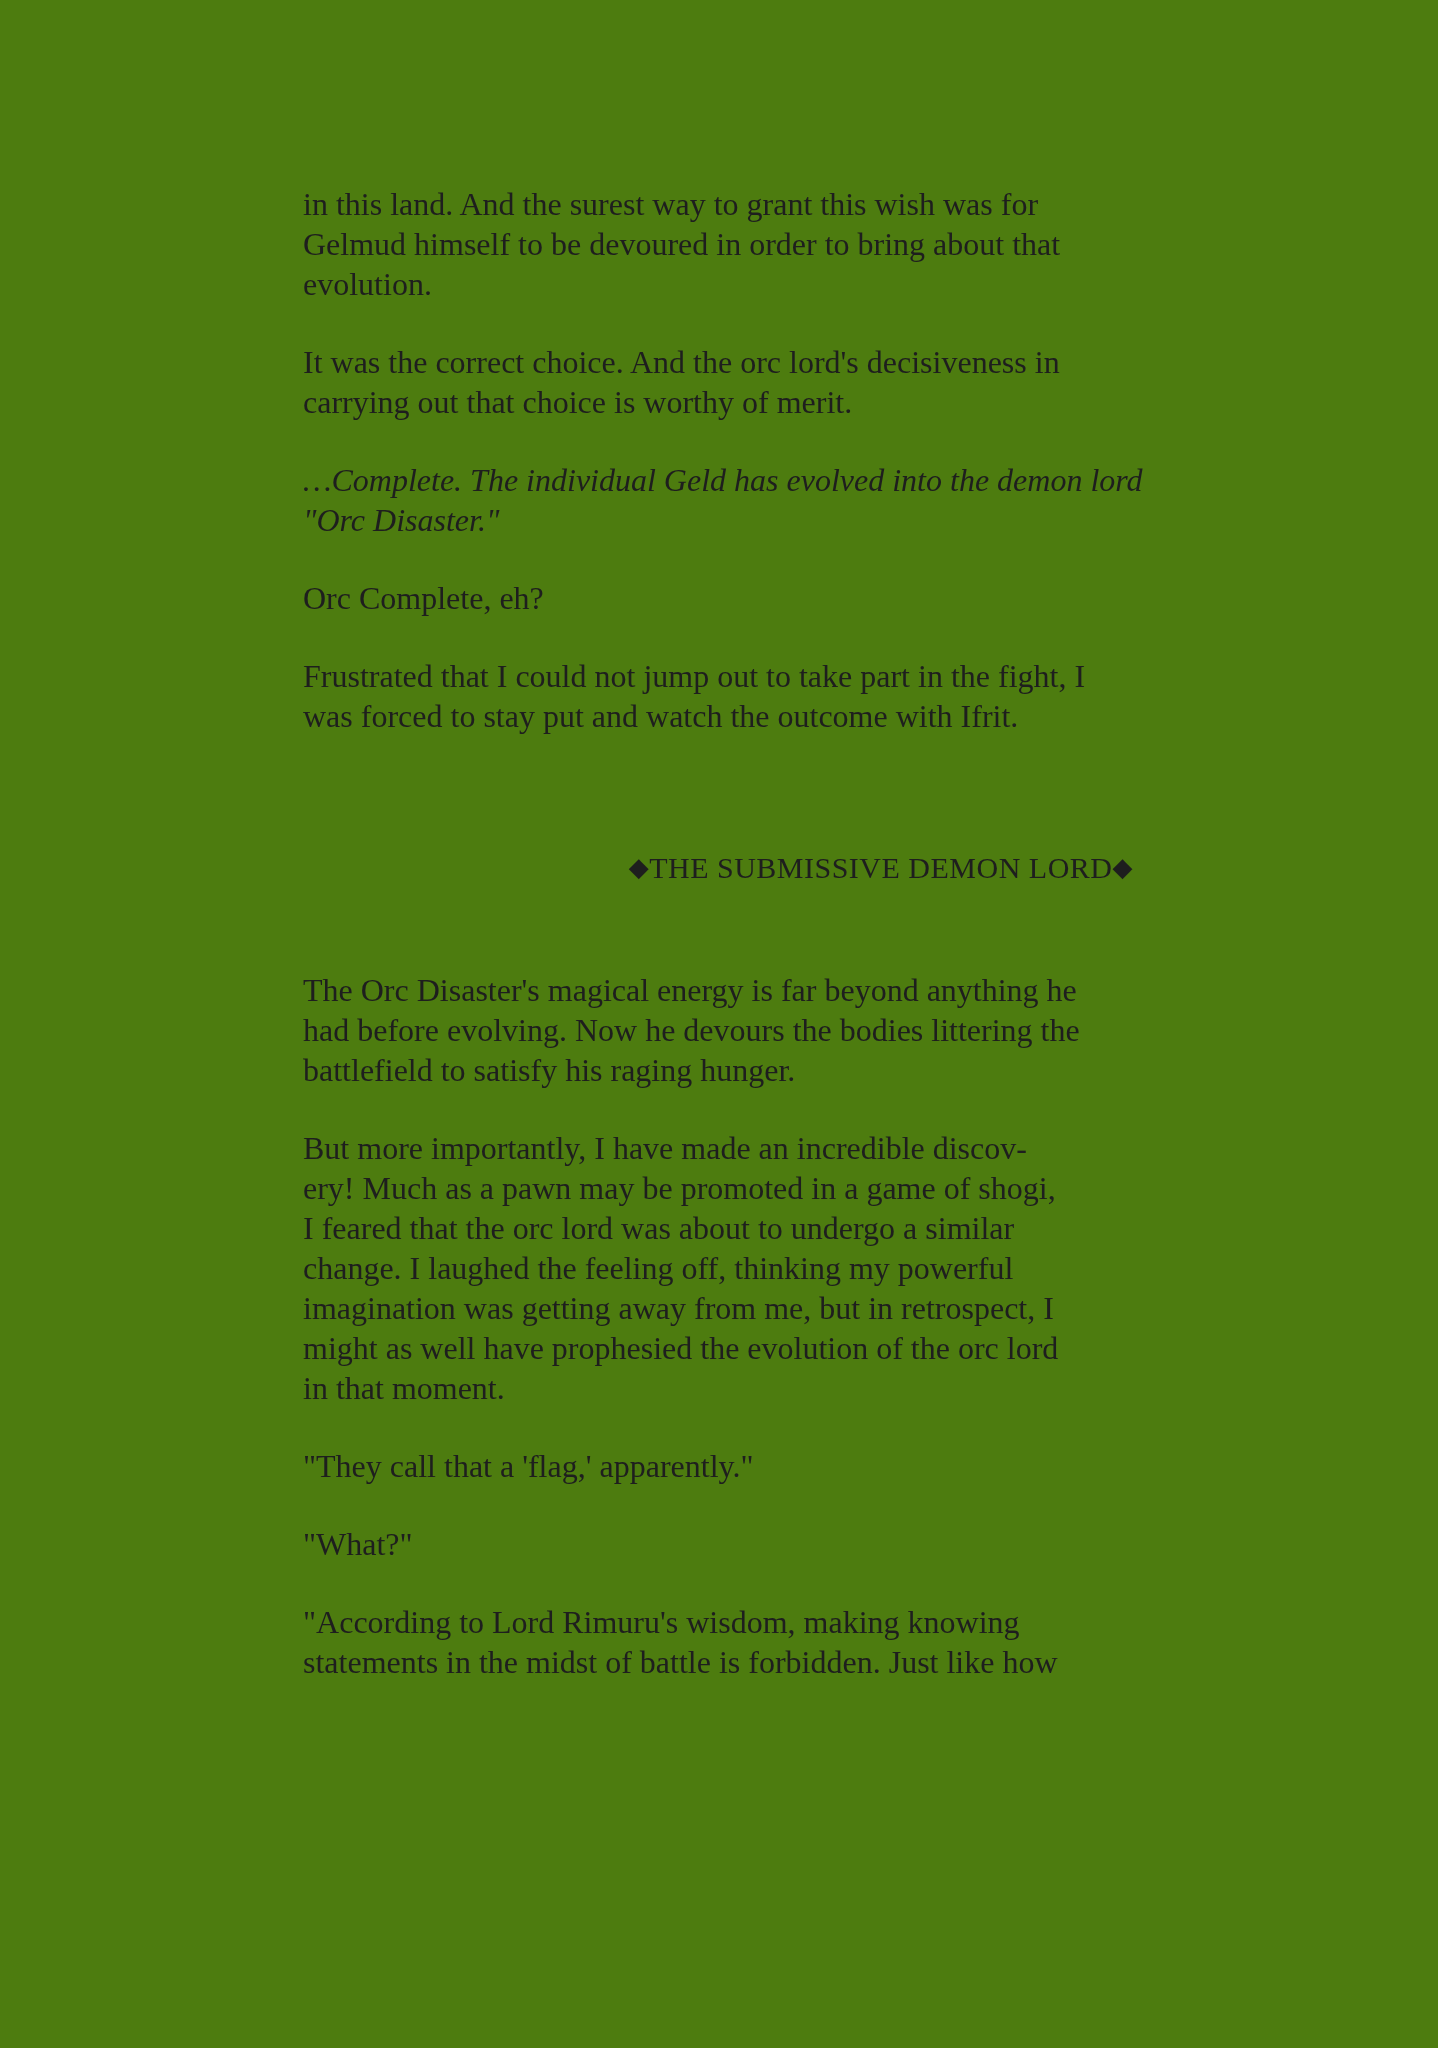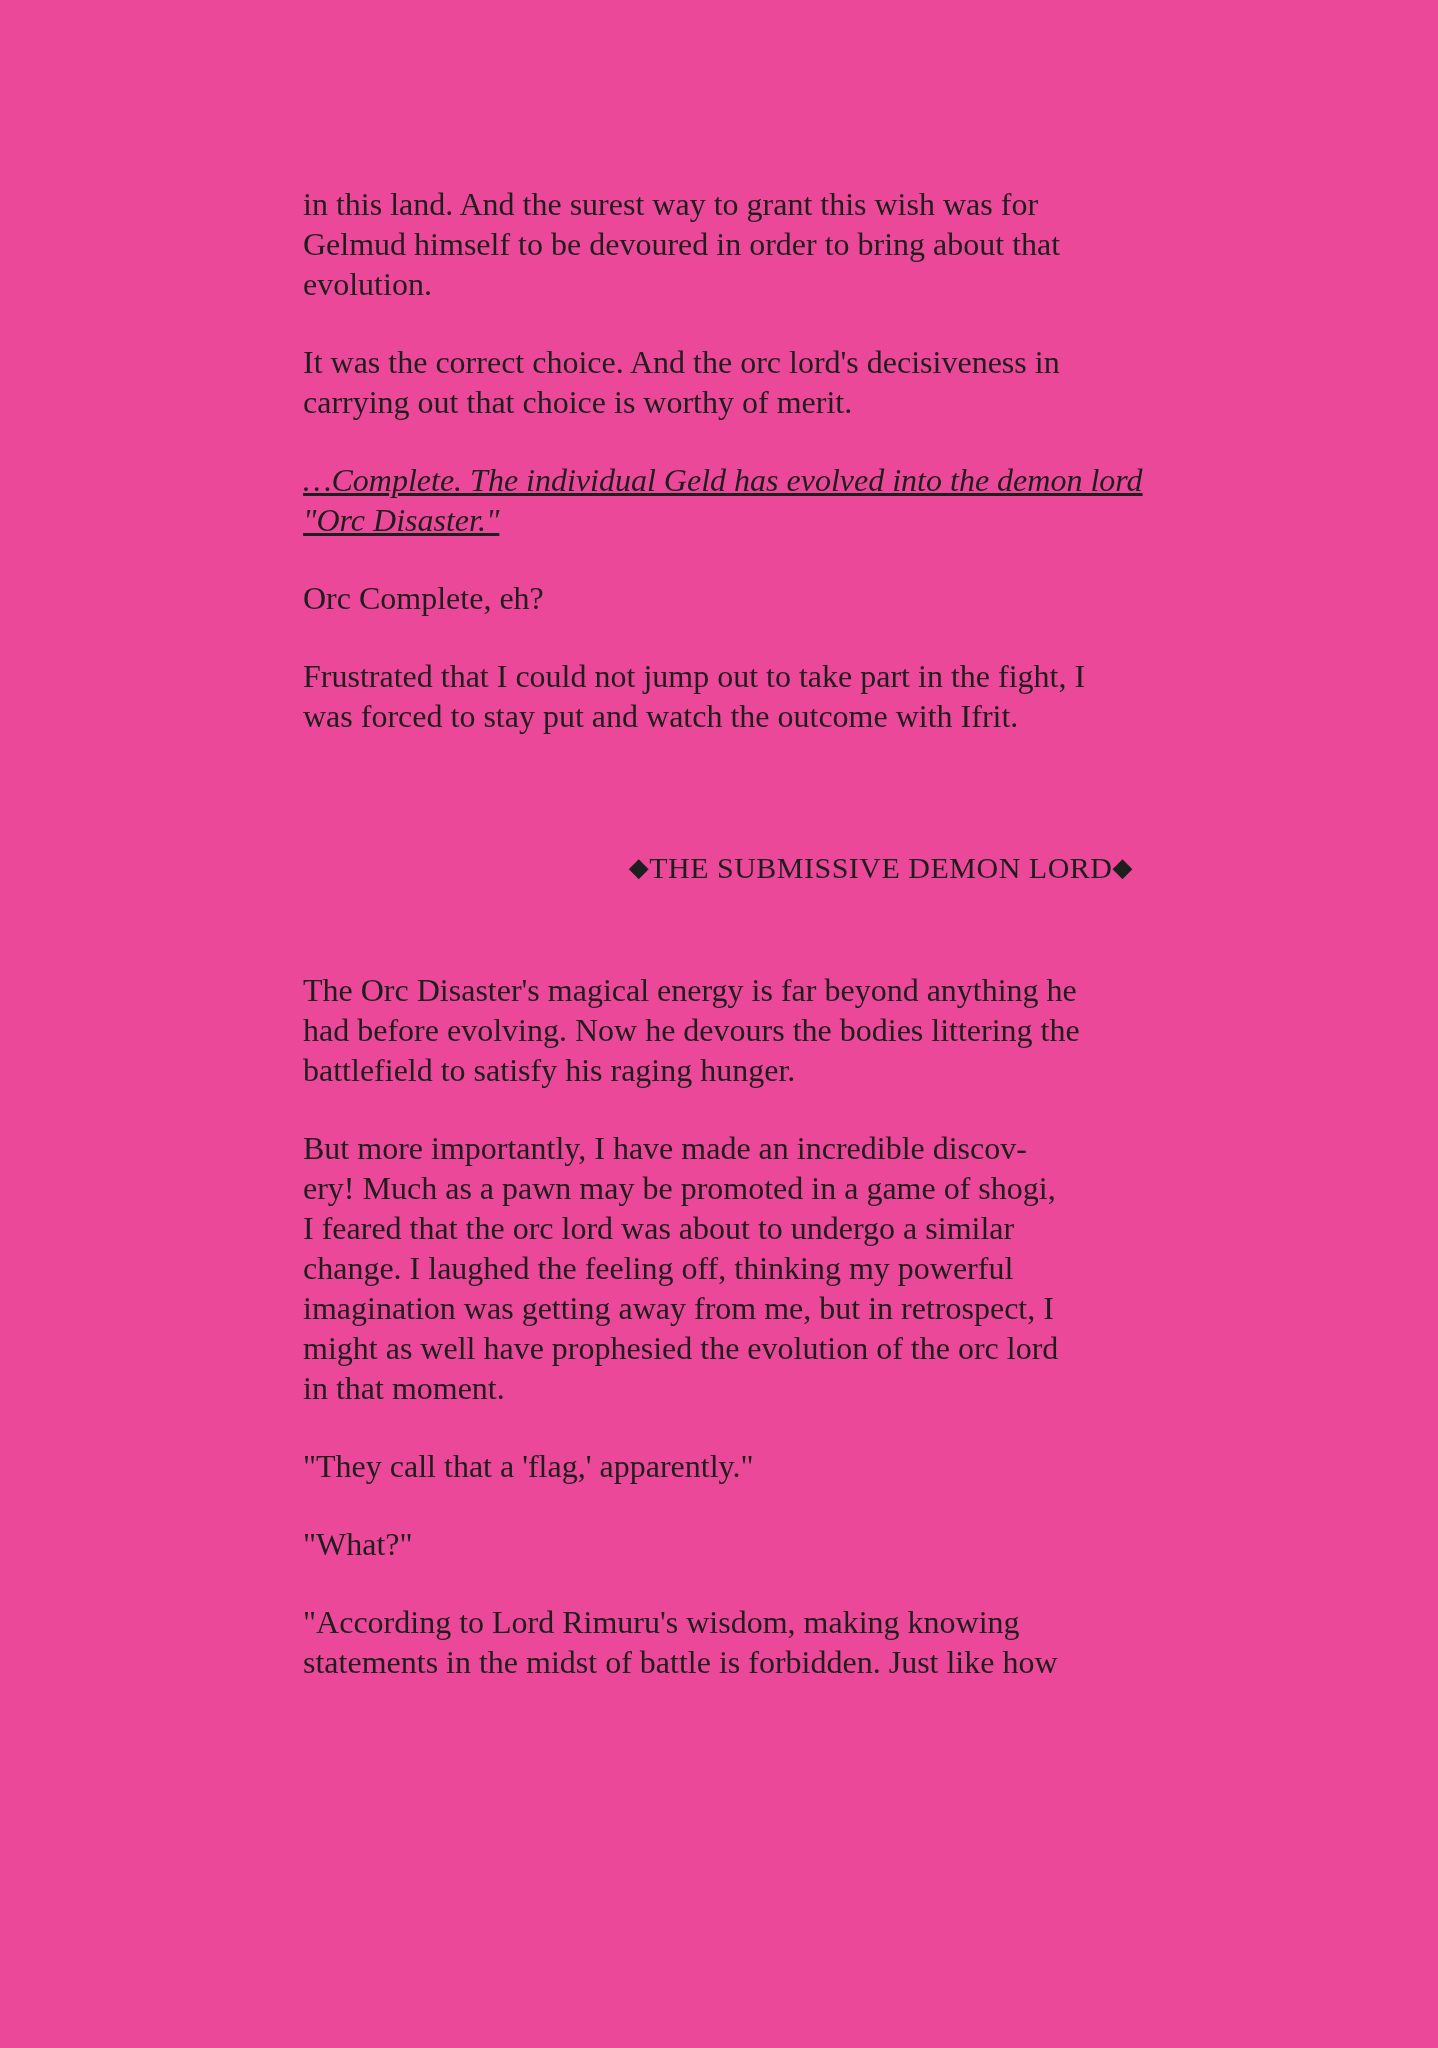--- a/index.html
+++ b/index.html
@@ -25,41 +25,40 @@
   }
   .para {
     margin: 0 0 38px 0;
     font-size: 32px;
     line-height: 40px;
     white-space: pre;      
     letter-spacing: 0px;
   }
   .para.italic {
     font-style: italic;
-    text-decoration: underline;
   }
   .chapter-heading {
     margin: 112px 0 80px 0;
     font-size: 30px;
     line-height: 40px;
     font-weight: normal;
     text-align: right;
     letter-spacing: 0.5px;
     white-space: pre;
   }
   .chapter-heading .ornament {
     font-size: 26px;
     position: relative;
     top: -2px;
   }
 </style>
 </head>
 <body style="background: rgb(255, 255, 255);">
 
-<div class="page" style="background: #ec4899;">
+<div class="page" style="background: #4d7c0f;">
   <div class="text-column" style="color: rgb(30, 30, 30);">
     <div id="paras-top">
         <p class="para">in this land. And the surest way to grant this wish was for
 Gelmud himself to be devoured in order to bring about that
 evolution.</p>
         <p class="para">It was the correct choice. And the orc lord's decisiveness in
 carrying out that choice is worthy of merit.</p>
         <p class="para italic">…Complete. The individual Geld has evolved into the demon lord
 "Orc Disaster."</p>
         <p class="para">Orc Complete, eh?</p>

